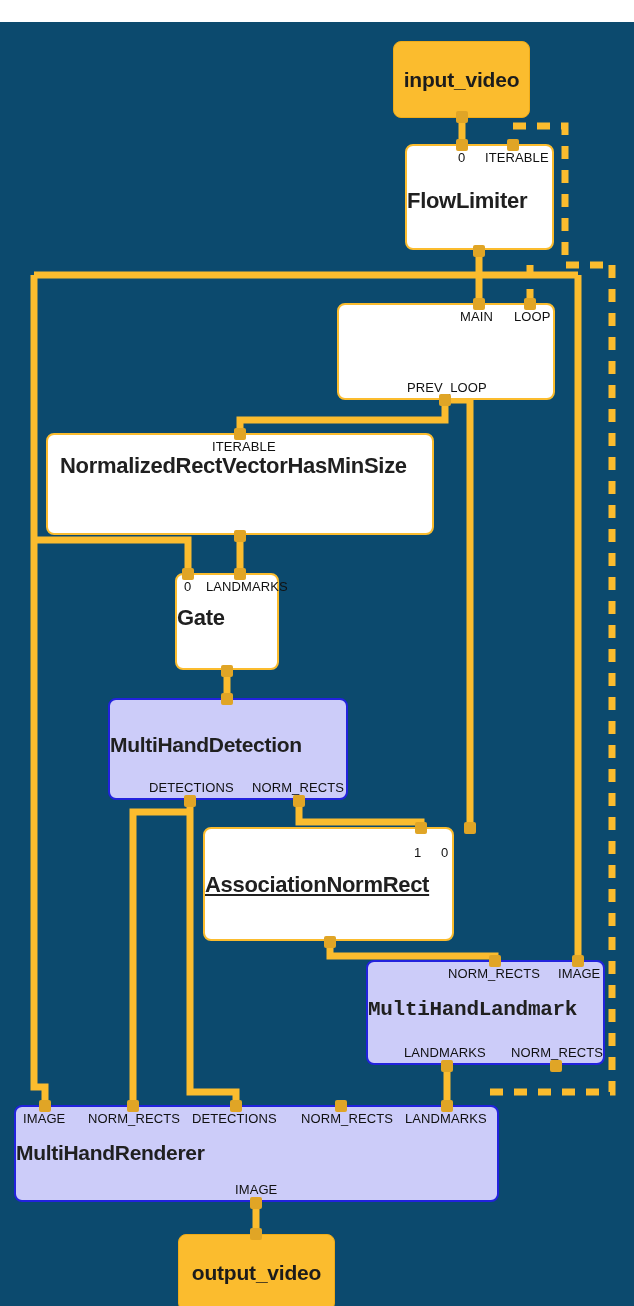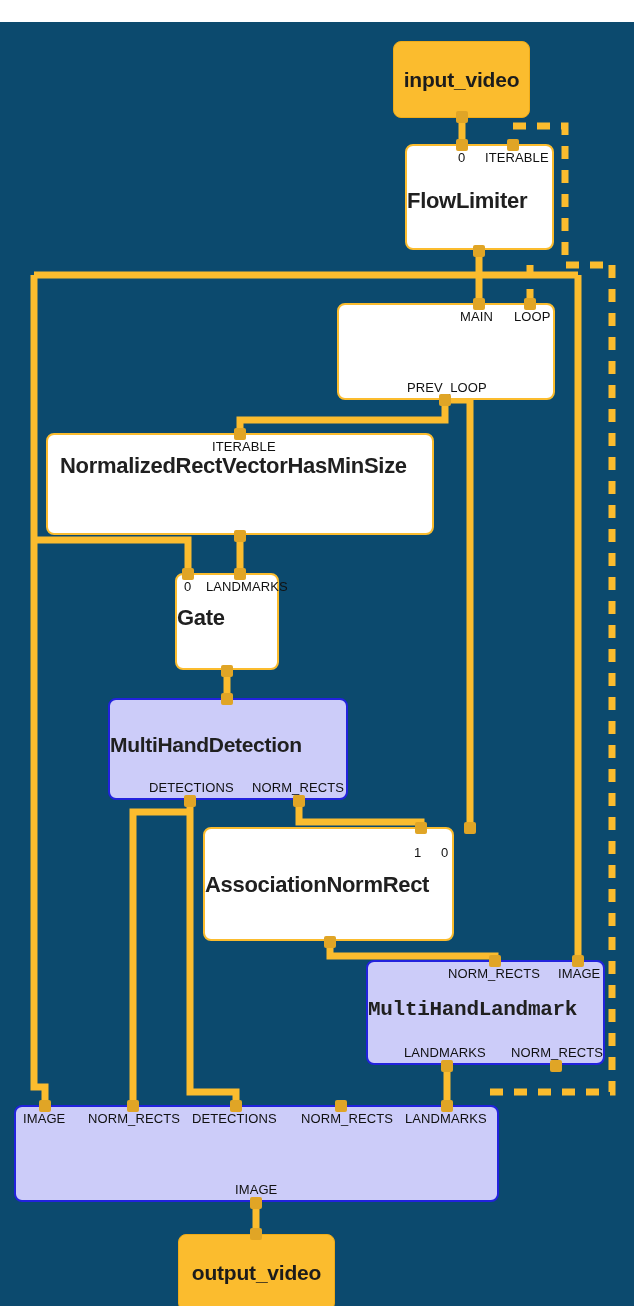--- a/index.html
+++ b/index.html
@@ -173,21 +173,21 @@
     <span class="port-label out" style="left:39px;">DETECTIONS</span>
     <span class="port-label out" style="left:142px;">NORM_RECTS</span>
   </div>
   <div class="port-dot" style="left:221px; top:671px;"></div>
   <div class="port-dot" style="left:184px; top:773px;"></div>
   <div class="port-dot" style="left:293px; top:773px;"></div>
 
   <div class="node node-calc" style="left:203px; top:805px; width:251px; height:114px;">
     <span class="port-label in" style="left:209px; top:16px;">1</span>
     <span class="port-label in" style="left:236px; top:16px;">0</span>
-    <span class="node-title" style="top:43px;">AssociationNormRect</span>
+    <span class="node-title" style="top:43px;text-decoration:underline;">AssociationNormRect</span>
   </div>
   <div class="port-dot" style="left:415px; top:800px;"></div>
   <div class="port-dot" style="left:464px; top:800px;"></div>
   <div class="port-dot" style="left:324px; top:914px;"></div>
 
   <div class="node node-subgraph" style="left:366px; top:938px; width:239px; height:105px;">
     <span class="port-label in" style="left:80px;">NORM_RECTS</span>
     <span class="port-label in" style="left:190px;">IMAGE</span>
     <span class="node-title" style="top:36px;font-family:Liberation Mono, monospace;">MultiHandLandmark</span>
     <span class="port-label out" style="left:36px;">LANDMARKS</span>
@@ -197,20 +197,21 @@
   <div class="port-dot" style="left:572px; top:933px;"></div>
   <div class="port-dot" style="left:441px; top:1038px;"></div>
   <div class="port-dot" style="left:550px; top:1038px;"></div>
 
   <div class="node node-subgraph" style="left:14px; top:1083px; width:485px; height:97px;">
     <span class="port-label in" style="left:7px;">IMAGE</span>
     <span class="port-label in" style="left:72px;">NORM_RECTS</span>
     <span class="port-label in" style="left:176px;">DETECTIONS</span>
     <span class="port-label in" style="left:285px;">NORM_RECTS</span>
     <span class="port-label in" style="left:389px;">LANDMARKS</span>
+    <span class="node-title" style="top:34px;">MultiHandRenderer</span>
     <span class="port-label out" style="left:219px;">IMAGE</span>
   </div>
   <div class="port-dot" style="left:39px; top:1078px;"></div>
   <div class="port-dot" style="left:127px; top:1078px;"></div>
   <div class="port-dot" style="left:230px; top:1078px;"></div>
   <div class="port-dot" style="left:335px; top:1078px;"></div>
   <div class="port-dot" style="left:441px; top:1078px;"></div>
   <div class="port-dot" style="left:250px; top:1175px;"></div>
 
   <div class="node node-stream" style="left:178px; top:1212px; width:157px; height:77px;">

